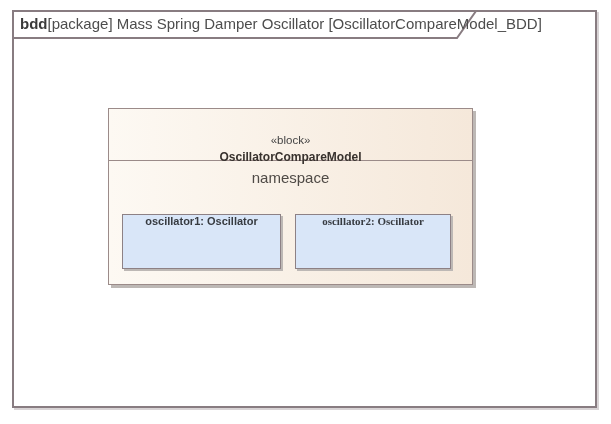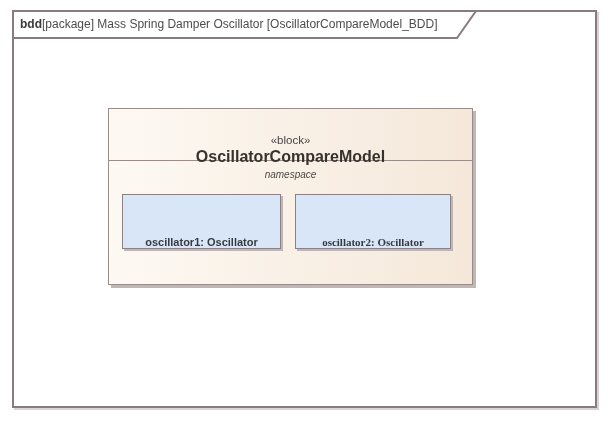--- a/index.html
+++ b/index.html
@@ -34,21 +34,21 @@
     width: 466px;
     height: 30px;
   }
   .tab svg { display: block; }
   .tab-text {
     position: absolute;
     left: 8px;
     top: 0;
     height: 28px;
     line-height: 28px;
-    font-size: 12px;
+    font-size: 15px;
     color: var(--tab_text, #4d4d4d);
     white-space: nowrap;
   }
   .tab-text .kw {
     font-weight: bold;
     color: var(--tab_keyword_text, #3a3a3a);
   }
   
   .block {
     position: absolute;
@@ -69,48 +69,47 @@
     text-align: center;
     box-sizing: border-box;
     padding-top: 23px;
   }
   .stereotype {
     font-size: 11.5px;
     color: var(--stereotype_text, #444444);
     line-height: 16px;
   }
   .block-name {
-    font-size: 16px;
+    font-size: 12px;
     font-weight: bold;
     color: var(--block_name_text, #38322e);
     line-height: 18px;
   }
   .block-body {
     position: absolute;
     left: 0; top: 53px;
     width: 100%;
     height: 122px;
   }
   .compartment-label {
     text-align: center;
-    font-size: 10px;
-    font-style: italic;
+    font-size: 15px;
     color: var(--compartment_text, #4f4a46);
     padding-top: 7px;
   }
   
   .part {
     position: absolute;
-    top: 32px;
+    top: 52px;
     height: 53px;
     background: var(--part_fill, #d9e6f8);
     border: 1px solid var(--part_border, #8d8185);
     box-shadow: 2px 2px 0 var(--shadow, #bdb8b5);
     display: flex;
-    align-items: flex-end;
+    align-items: flex-start;
     justify-content: center;
   }
   .part span {
     font-size: 11px;
     font-weight: bold;
     color: var(--part_text, #373b41);
     white-space: nowrap;
   }
   .part1 { left: 13px;  width: 157px; }
   .part2 { left: 186px; width: 154px; font-family: Liberation Serif, serif; }

